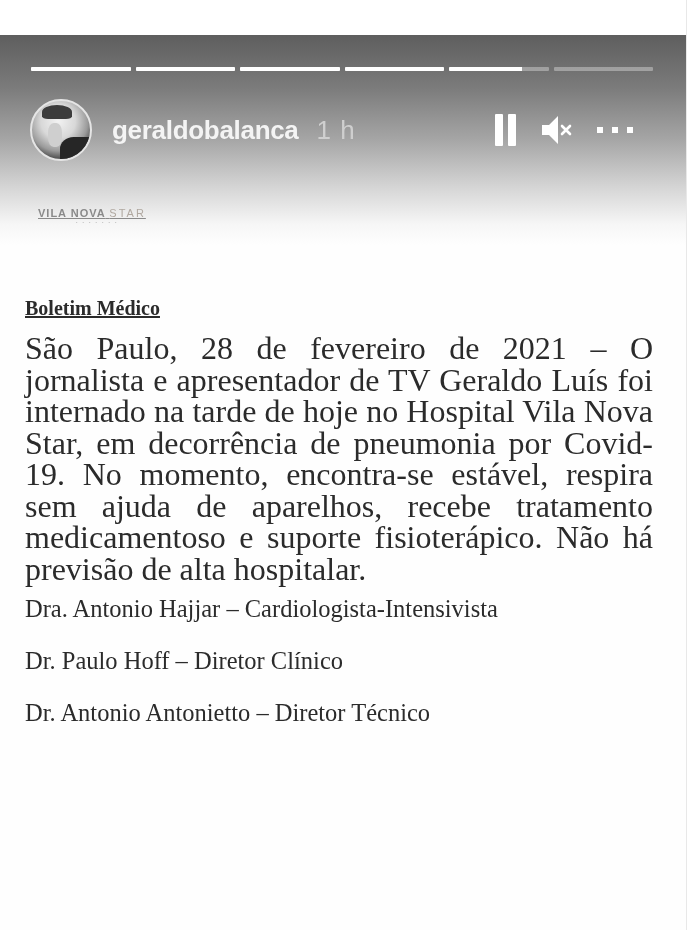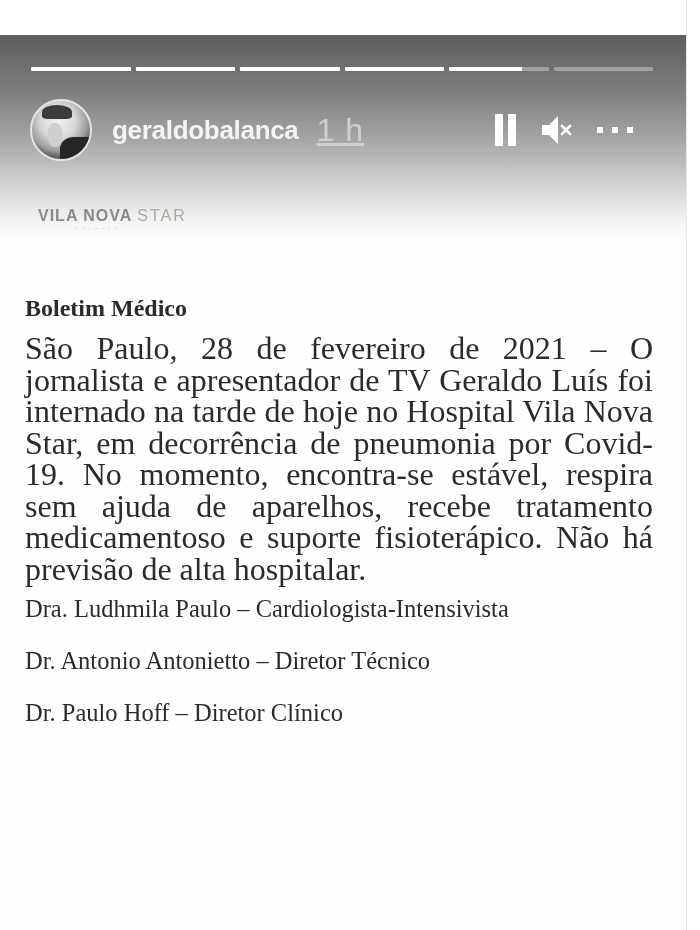--- a/index.html
+++ b/index.html
@@ -103,24 +103,23 @@
       margin-left: 20px;
       font-family: "Liberation Sans", sans-serif;
       font-weight: bold;
       font-size: 26px;
       color: #f4f4f4;
       letter-spacing: -0.3px;
     }
     .time {
       margin-left: 18px;
       font-family: "Liberation Sans", sans-serif;
-      font-size: 32px;
+      font-size: 26px;
       color: #cfcfcf;
       letter-spacing: 1px;
-      text-decoration: underline;
     }
     .controls {
       margin-left: auto;
       display: flex;
       align-items: center;
       gap: 22px;
       padding-right: 14px;
     }
     .icon-btn {
       display: flex;
@@ -128,24 +127,25 @@
       justify-content: center;
       cursor: pointer;
     }
     .logo {
       position: absolute;
       left: 38px;
       top: 172px;
       font-family: "Liberation Sans", sans-serif;
     }
     .logo .main {
-      font-size: 16px;
+      font-size: 11px;
       font-weight: bold;
       letter-spacing: 1px;
       color: #8a8a8a;
+      text-decoration: underline;
     }
     .logo .star {
       font-weight: normal;
       color: #b0a8a0;
       letter-spacing: 2px;
     }
     .logo .sub {
       font-size: 4px;
       letter-spacing: 2px;
       color: #b8b8b8;
@@ -155,23 +155,24 @@
     .doc {
       position: absolute;
       left: 25px;
       top: 258px;
       width: 628px;
       font-family: "Liberation Serif", serif;
       color: #2b2b2b;
     }
     .doc-title {
       font-weight: bold;
-      font-size: 24px;
+      font-size: 20px;
       margin: 0 0 10px 0;
       line-height: 30px;
+      text-decoration: underline;
     }
     .doc-body {
       font-size: 32px;
       line-height: 31.5px;
       text-align: justify;
       margin: 0;
     }
     .sig-list {
       margin-top: 10px;
     }
@@ -254,22 +255,22 @@
       <span>VILA NOVA</span>
       <span class="star">STAR</span>
     </div>
     <div class="sub">• • • •   • • •</div>
   </div>
 
   <div class="doc">
     <h1 class="doc-title">Boletim Médico</h1>
     <p class="doc-body">São Paulo, 28 de fevereiro de 2021 – O jornalista e apresentador de TV Geraldo Luís foi internado na tarde de hoje no Hospital Vila Nova Star, em decorrência de pneumonia por Covid-19. No momento, encontra-se estável, respira sem ajuda de aparelhos, recebe tratamento medicamentoso e suporte fisioterápico. Não há previsão de alta hospitalar.</p>
     <div class="sig-list">
-      <div class="sig">Dra. Ludhmila Paulo – Cardiologista-Intensivista</div>
+      <div class="sig">Dra. Antonio Hajjar – Cardiologista-Intensivista</div>
+      <div class="sig">Dr. Paulo Hoff – Diretor Clínico</div>
       <div class="sig">Dr. Antonio Antonietto – Diretor Técnico</div>
-      <div class="sig">Dr. Paulo Hoff – Diretor Clínico</div>
     </div>
   </div>
 
   <div class="bottom-band"></div>
 </div>
 
 <div class="right-strip"></div>
 
 </body></html>

